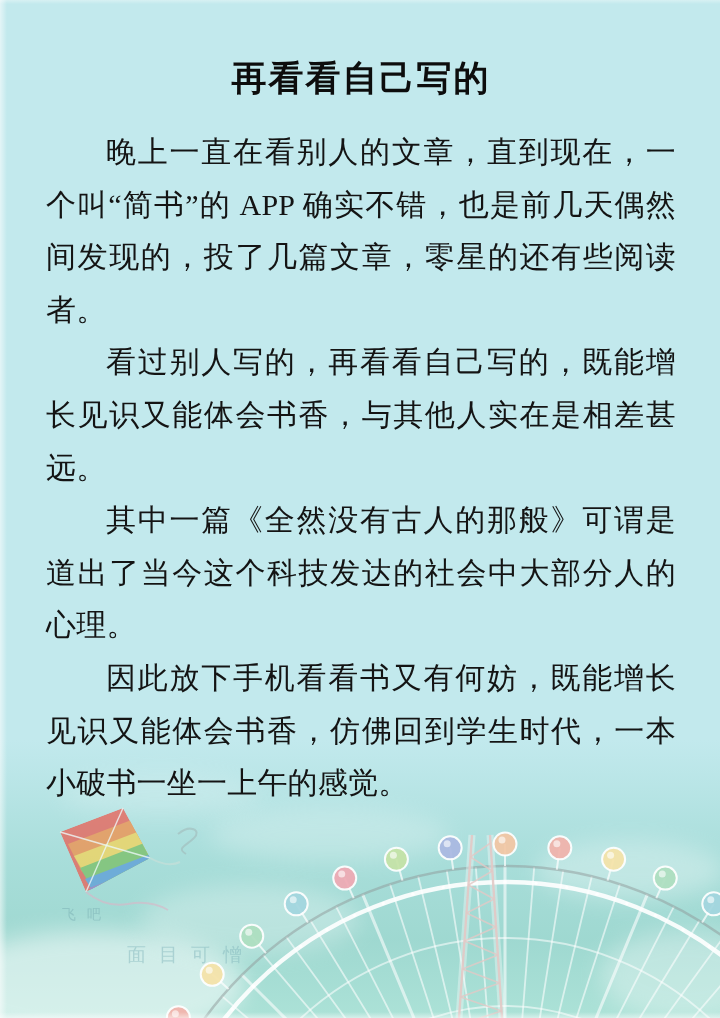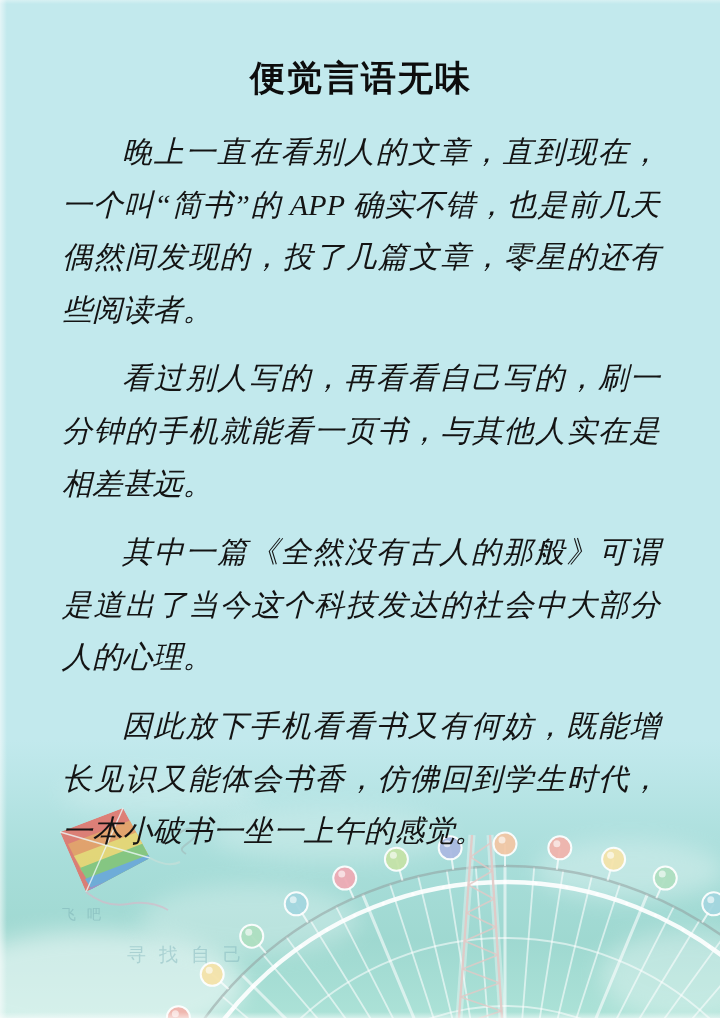--- a/index.html
+++ b/index.html
@@ -17,22 +17,22 @@
   .photo svg{position:absolute;left:0;top:0;width:720px;height:278px;}
   .kite{position:absolute;left:30px;top:800px;width:200px;height:120px;z-index:2;}
   .wm{position:absolute;z-index:2;color:rgba(125,178,183,.55);
       font-family:"Liberation Serif","DejaVu Serif",serif;}
   .wm1{left:62px;top:906px;font-size:14px;letter-spacing:11px;}
   .wm2{left:127px;top:942px;font-size:19px;letter-spacing:13px;color:rgba(125,178,183,.45);}
   
   .content{position:absolute;left:46px;right:44px;top:55px;z-index:3;color:#141414;}
   .content h1{margin:0 0 24px 0;font-size:35px;font-weight:700;text-align:center;
               letter-spacing:2px;color:#0d0d0d;}
-  .content p{margin:16px;font-size:30px;line-height:52.6px;text-indent:2em;
-             text-align:justify;letter-spacing:.2px;font-style:italic;}
+  .content p{margin:0;font-size:30px;line-height:52.6px;text-indent:2em;
+             text-align:justify;letter-spacing:.2px;}
   
   .edge-l{position:absolute;left:0;top:0;bottom:0;width:7px;z-index:6;
           background:linear-gradient(90deg,rgba(255,255,255,.55),rgba(255,255,255,0));}
   .edge-t{position:absolute;left:0;right:0;top:0;height:4px;z-index:6;
           background:linear-gradient(180deg,rgba(255,255,255,.35),rgba(255,255,255,0));}
   .edge-b{position:absolute;left:0;right:0;bottom:0;height:6px;z-index:6;
           background:linear-gradient(0deg,rgba(255,255,255,.5),rgba(255,255,255,0));}
 </style>
 </head>
 <body>
@@ -226,26 +226,26 @@
       </g>
       <line x1="93" y1="8" x2="56" y2="92" stroke="#fff" stroke-width="1.4" opacity=".8"></line>
       <line x1="30" y1="32" x2="120" y2="58" stroke="#fff" stroke-width="1.4" opacity=".8"></line>
       <path d="M56,92 q20,16 42,12 q22,-4 40,6" fill="none" stroke="#d8b8c8" stroke-width="2" opacity=".8"></path>
       <path d="M120,58 q18,10 30,4" fill="none" stroke="#cfe0d8" stroke-width="2" opacity=".7"></path>
       <path d="M148,34 c12,-10 24,-4 16,4 c-8,8 -18,10 -8,16" fill="none" stroke="#9fb4b4" stroke-width="2" opacity=".65"></path>
     </g>
   </svg>
 
   <div class="wm wm1">飞吧</div>
-  <div class="wm wm2">寻找自己</div>
+  <div class="wm wm2">面目可憎</div>
 
   <div class="content">
-    <h1>便觉言语无味</h1>
+    <h1>再看看自己写的</h1>
     <p>晚上一直在看别人的文章，直到现在，一个叫“简书”的 APP 确实不错，也是前几天偶然间发现的，投了几篇文章，零星的还有些阅读者。</p>
-    <p>看过别人写的，再看看自己写的，刷一分钟的手机就能看一页书，与其他人实在是相差甚远。</p>
+    <p>看过别人写的，再看看自己写的，既能增长见识又能体会书香，与其他人实在是相差甚远。</p>
     <p>其中一篇《全然没有古人的那般》可谓是道出了当今这个科技发达的社会中大部分人的心理。</p>
     <p>因此放下手机看看书又有何妨，既能增长见识又能体会书香，仿佛回到学生时代，一本小破书一坐一上午的感觉。</p>
 
   </div>
 
   <div class="edge-l"></div>
   <div class="edge-t"></div>
   <div class="edge-b"></div>
 </div>
 

